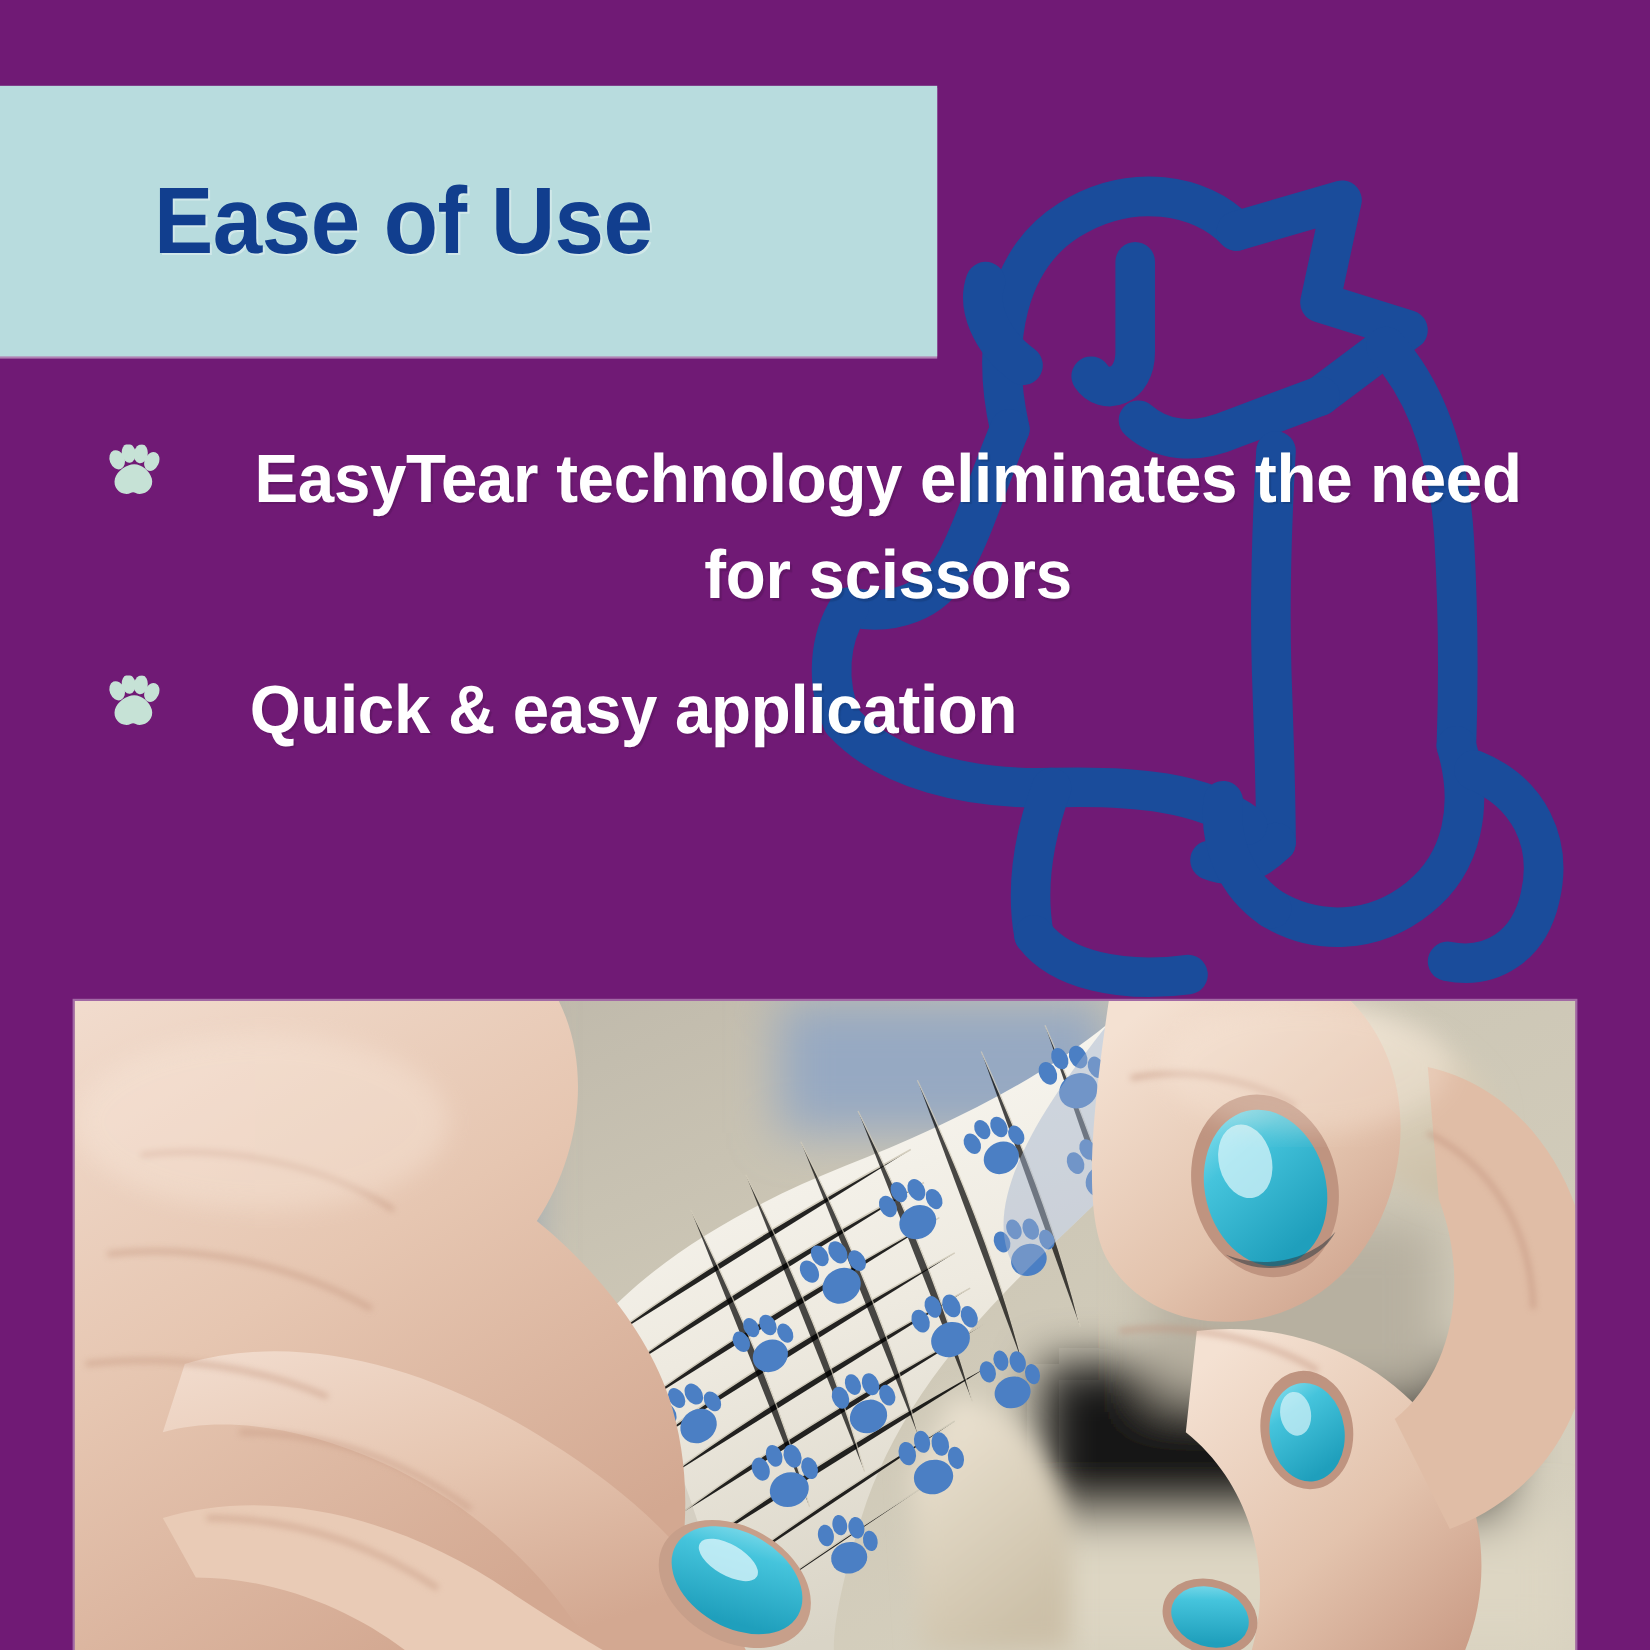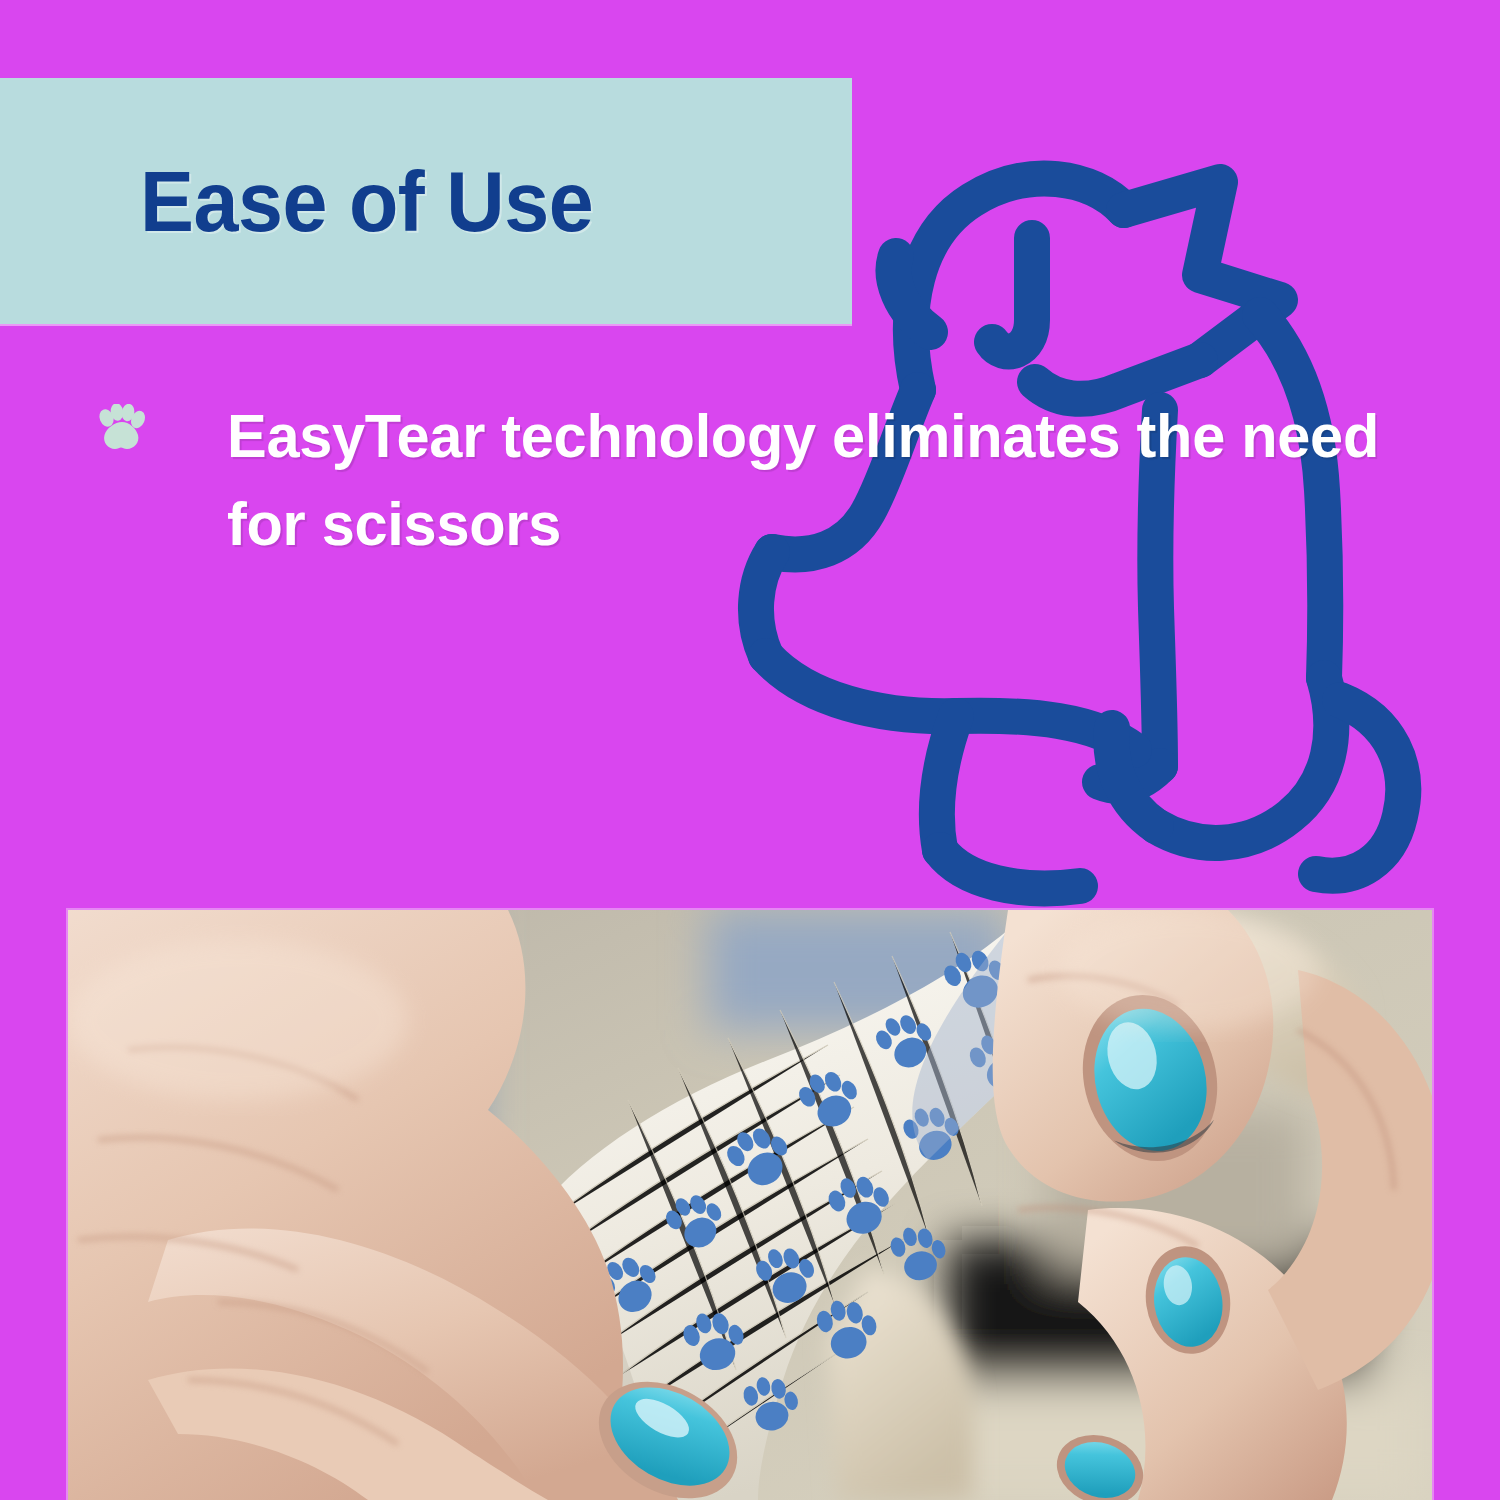--- a/index.html
+++ b/index.html
@@ -9,22 +9,23 @@
     font-family: "Liberation Sans", sans-serif;
     background: #043B8C;
     overflow: hidden;
     position: relative;
   }
 
   
   #canvas {
     position:absolute; inset:0;
     width:1500px; height:1500px;
-    background:#d946ef;
+    background:#701a75;
     overflow:hidden;
+    text-align:center;
   }
 
   
   #watermark {
     position:absolute;
     left:600px; top:60px;
     width:860px; height:860px;
     pointer-events:none;
   }
   #watermark svg { display:block; width:100%; height:100%; }
@@ -157,20 +158,34 @@
             <ellipse cx="42" cy="16" rx="12.5" ry="17.5" transform="rotate(-8 42 16)"></ellipse>
             <ellipse cx="64" cy="17" rx="12.5" ry="17.5" transform="rotate(9 64 17)"></ellipse>
             <ellipse cx="84" cy="31" rx="13" ry="18" transform="rotate(24 84 31)"></ellipse>
             <path d="M52 36 C66 36 80 48 84 62 C88 77 76 90 62 90 C56 90 53 87 50 87 C47 87 44 90 38 90 C24 90 13 77 17 62 C21 48 38 36 52 36 Z"></path>
           </g>
         </svg>
       </span>
       <span class="bullet-text">EasyTear technology eliminates the need for scissors</span>
     </div>
 
+    <div class="bullet">
+      <span class="paw">
+        <svg viewBox="0 0 100 96" xmlns="http://www.w3.org/2000/svg" aria-hidden="true">
+          <g fill="#C6E2D6">
+            <ellipse cx="21" cy="28" rx="13.5" ry="18" transform="rotate(-22 21 28)"></ellipse>
+            <ellipse cx="42" cy="16" rx="12.5" ry="17.5" transform="rotate(-8 42 16)"></ellipse>
+            <ellipse cx="64" cy="17" rx="12.5" ry="17.5" transform="rotate(9 64 17)"></ellipse>
+            <ellipse cx="84" cy="31" rx="13" ry="18" transform="rotate(24 84 31)"></ellipse>
+            <path d="M52 36 C66 36 80 48 84 62 C88 77 76 90 62 90 C56 90 53 87 50 87 C47 87 44 90 38 90 C24 90 13 77 17 62 C21 48 38 36 52 36 Z"></path>
+          </g>
+        </svg>
+      </span>
+      <span class="bullet-text">Quick &amp; easy application</span>
+    </div>
 
 
   </div>
 
   <div id="photo">
     <svg viewBox="0 0 1364 590" xmlns="http://www.w3.org/2000/svg" aria-hidden="true" preserveAspectRatio="xMidYMid slice">
       <defs>
 
         <linearGradient id="bg" x1="0" y1="0" x2="1" y2="1">
           <stop offset="0" stop-color="#b9b3a6"></stop>

